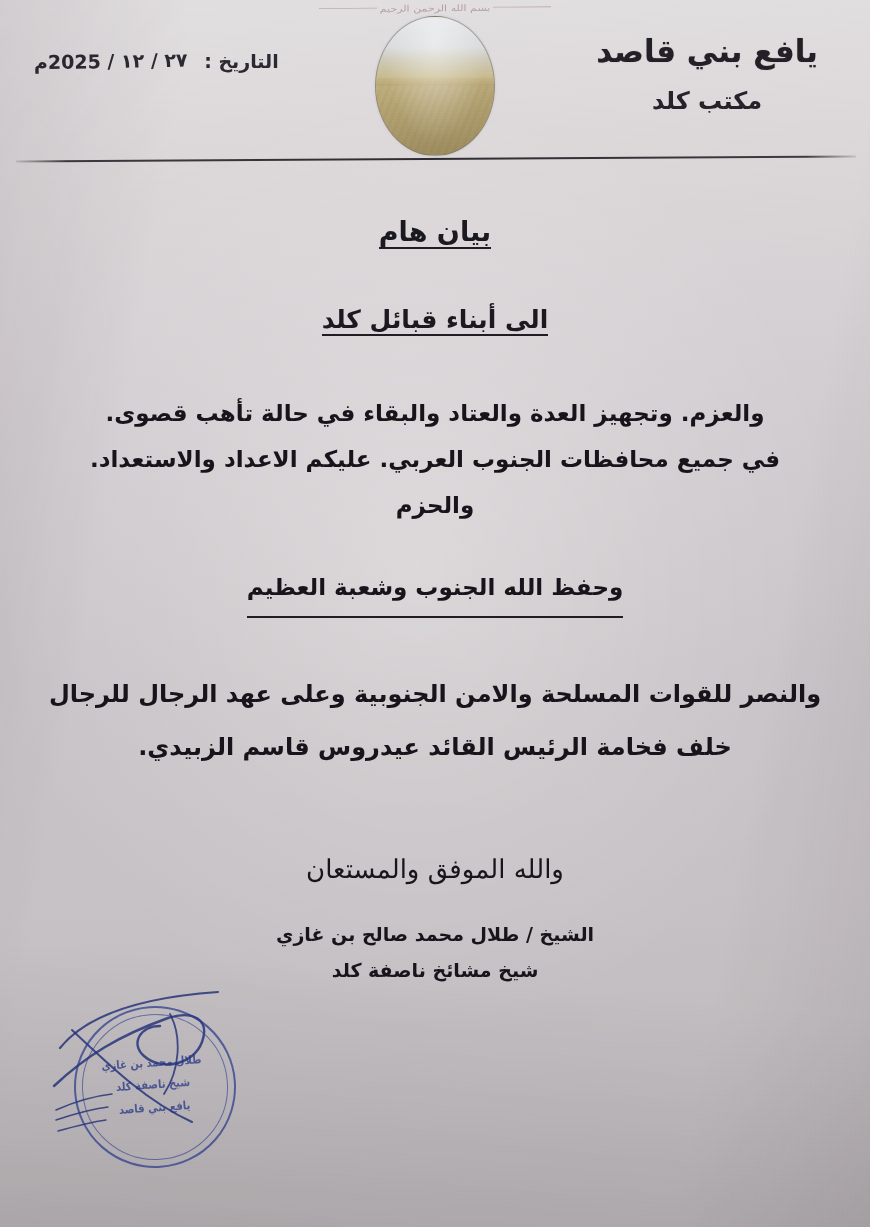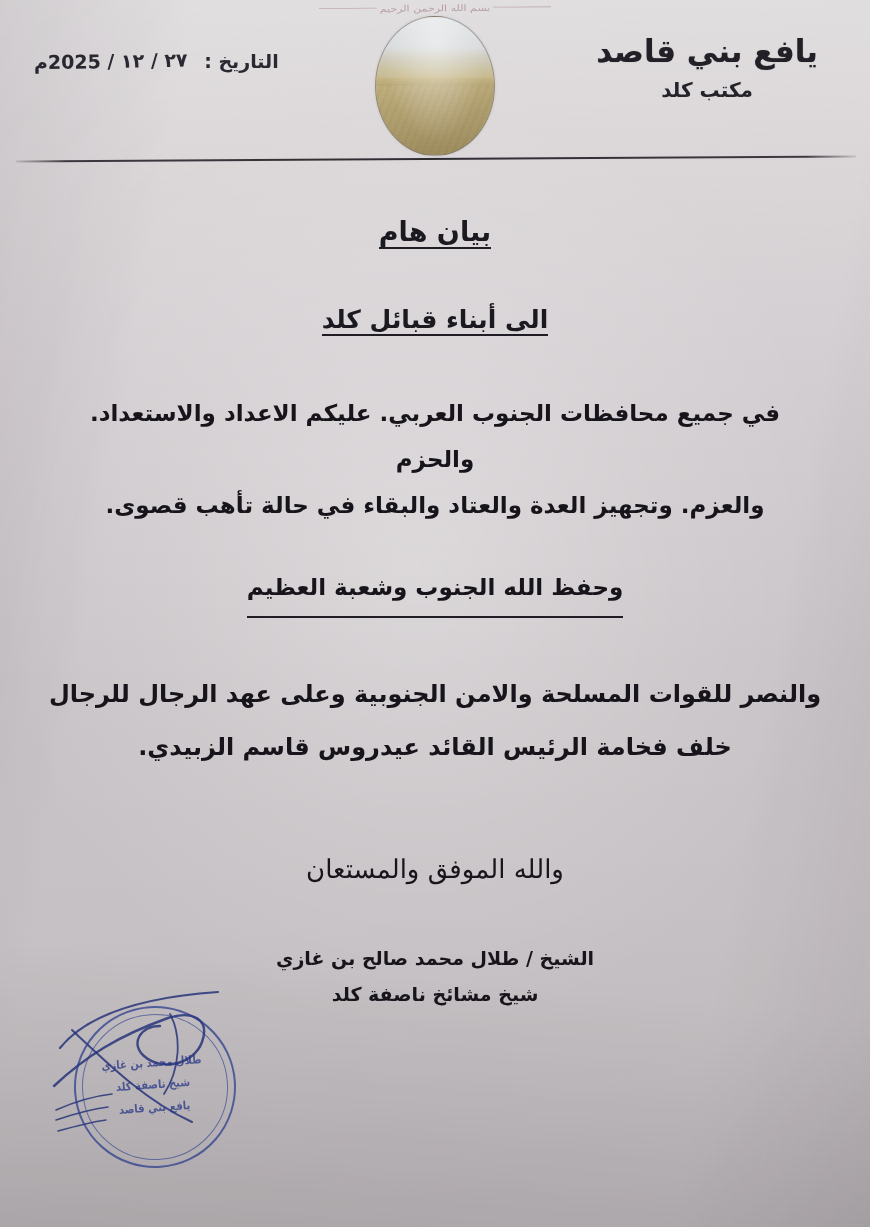--- a/index.html
+++ b/index.html
@@ -69,21 +69,22 @@
     line-height: 1.5;
   }
   .org-title {
     font-size: 31px;
     font-weight: 700;
     letter-spacing: 4px;
     color: #222026;
     text-shadow: 0 0 1px rgba(0,0,0,0.35);
   }
   .org-sub {
-    font-size: 20px;
+    margin-top: 8px;
+    font-size: 24px;
     font-weight: 700;
     letter-spacing: 1px;
     color: #25232a;
   }
   .logo-oval {
     position: absolute;
     top: 16px;
     left: 50%;
     transform: translateX(-50%);
     width: 118px;
@@ -214,21 +215,21 @@
   
   .closing {
     margin-top: 80px;
     font-family: "DejaVu Serif", "Liberation Serif", serif;
     font-size: 26px;
     font-weight: 400;
     color: #17151b;
     letter-spacing: 0px;
   }
   .signature-block {
-    margin-top: 56px;
+    margin-top: 32px;
     text-align: center;
     font-size: 19px;
     font-weight: 700;
     line-height: 1.9;
     color: #17151b;
     position: relative;
     z-index: 3;
   }
   .sig-name { letter-spacing: 0px; }
   .sig-role { letter-spacing: 0px; }
@@ -330,22 +331,22 @@
 
     <div class="stmt-title">
       <span class="u">بيان هام</span>
     </div>
 
     <div class="addressee">
       <span class="u">الى أبناء قبائل كلد</span>
     </div>
 
     <div class="para">
+      <div>والعزم. وتجهيز العدة والعتاد والبقاء في حالة تأهب قصوى.</div>
       <div>في جميع محافظات الجنوب العربي. عليكم الاعداد والاستعداد. والحزم</div>
-      <div>والعزم. وتجهيز العدة والعتاد والبقاء في حالة تأهب قصوى.</div>
     </div>
 
     <div class="blessing">
       <span class="u">وحفظ الله الجنوب وشعبة العظيم</span>
     </div>
 
     <div class="victory">
       <div>والنصر للقوات المسلحة والامن الجنوبية وعلى عهد الرجال للرجال</div>
       <div>خلف فخامة الرئيس القائد عيدروس قاسم الزبيدي.</div>
     </div>

